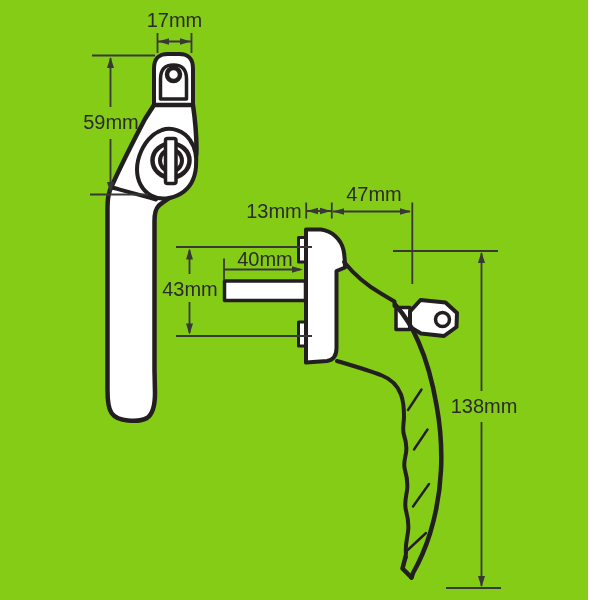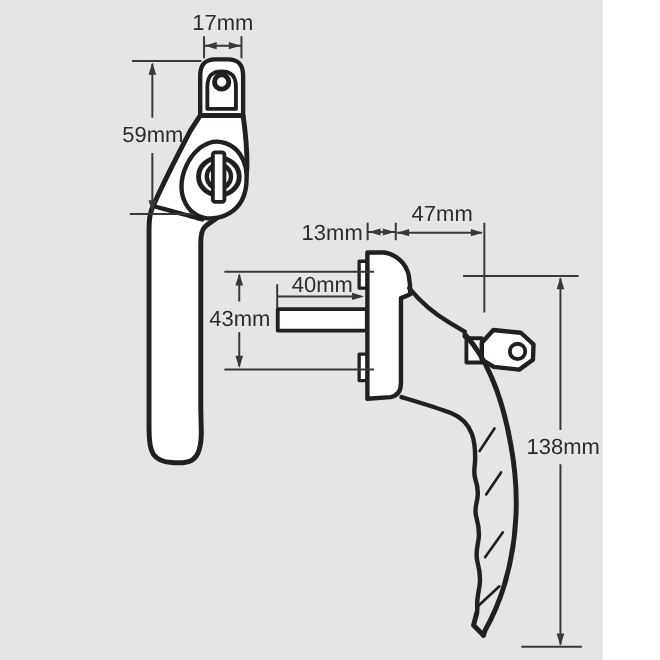--- a/index.html
+++ b/index.html
@@ -3,25 +3,24 @@
 <meta charset="utf-8">
 <style>
   html, body {
     margin: 0;
     padding: 0;
     background: #ffffff;
     font-family: "Liberation Sans", sans-serif;
   }
   .canvas {
     position: relative;
-    width: 520px;
+    width: 588px;
     height: 600px;
-    background: #e5e5e5;
+    background: #84cc16;
     overflow: hidden;
-    padding-left: 28px;
   }
   svg { display: block; }
   .part {
     fill: #ffffff;
     stroke: #231f20;
     stroke-linejoin: round;
     stroke-linecap: round;
   }
   .part.noline { fill: none; }
   .dim {

